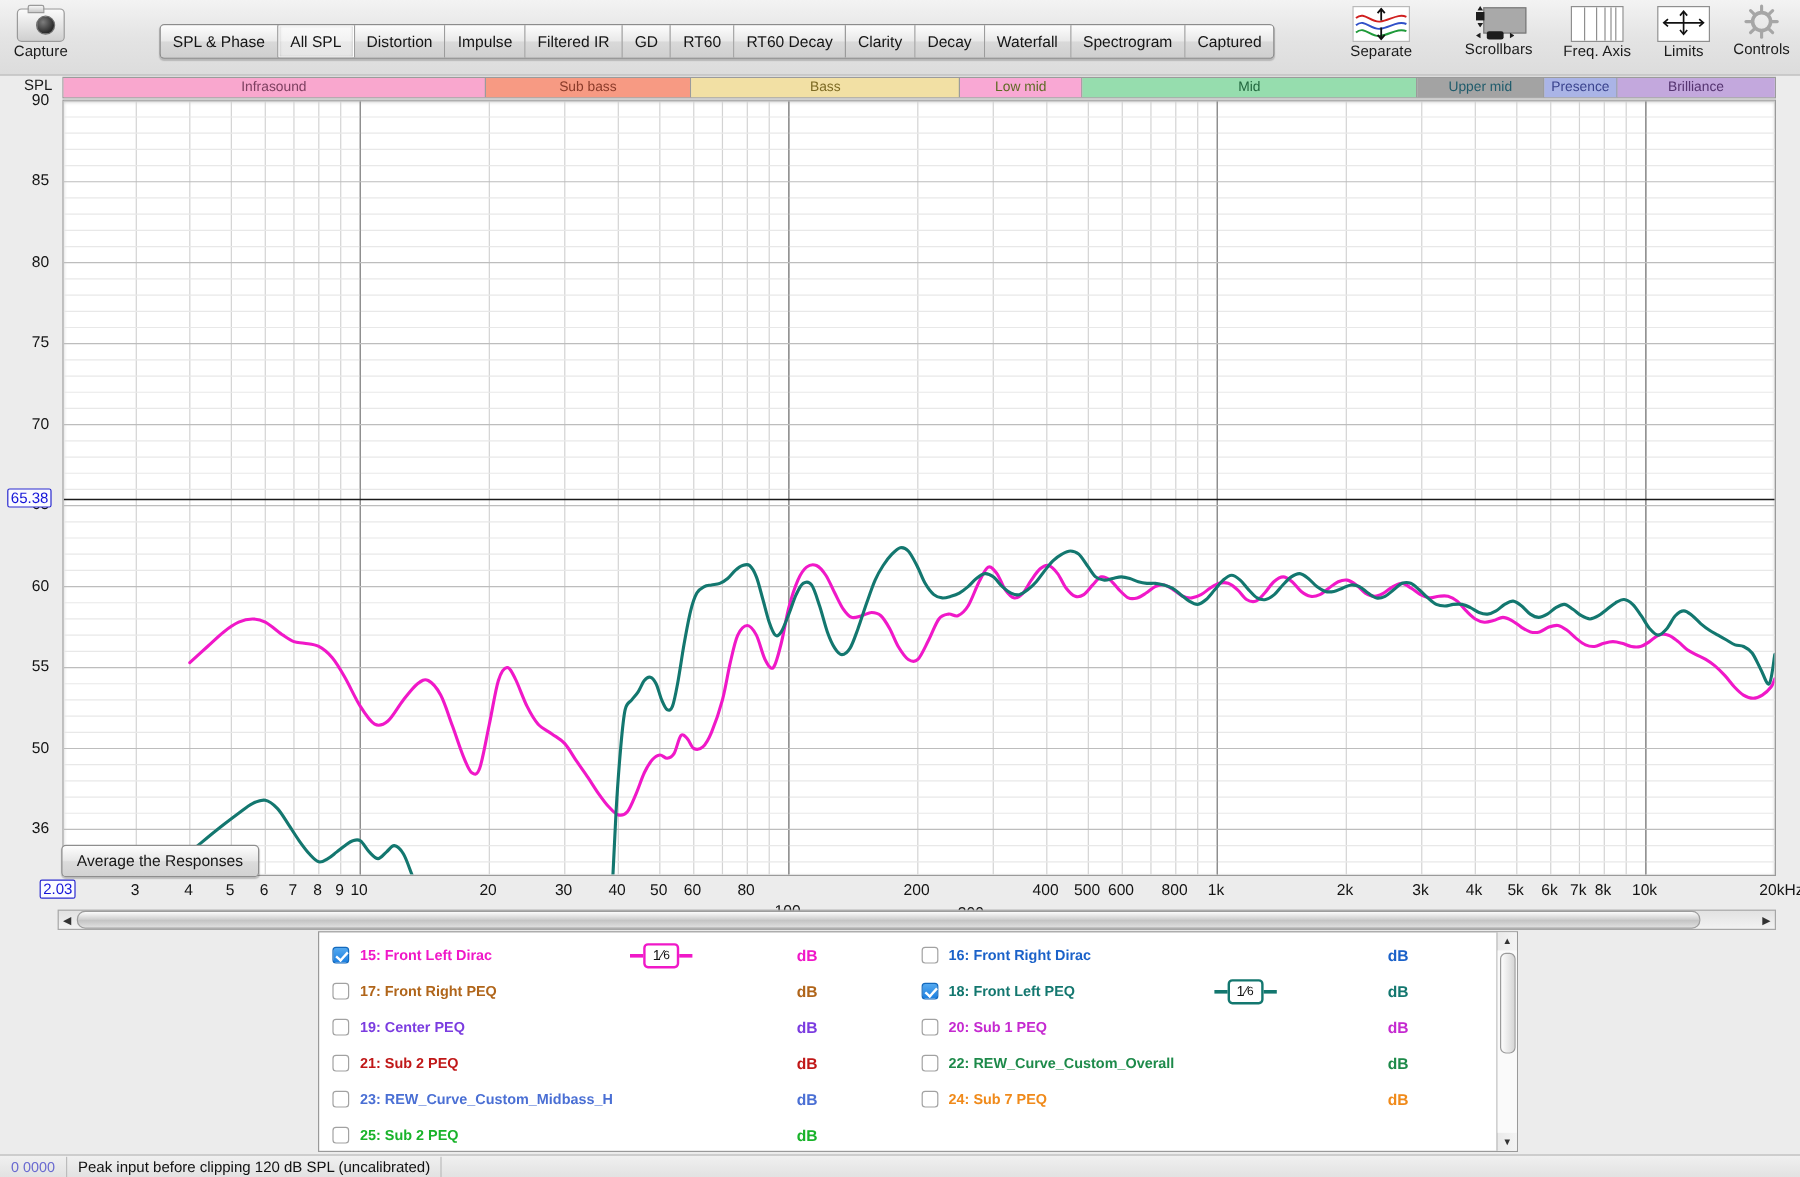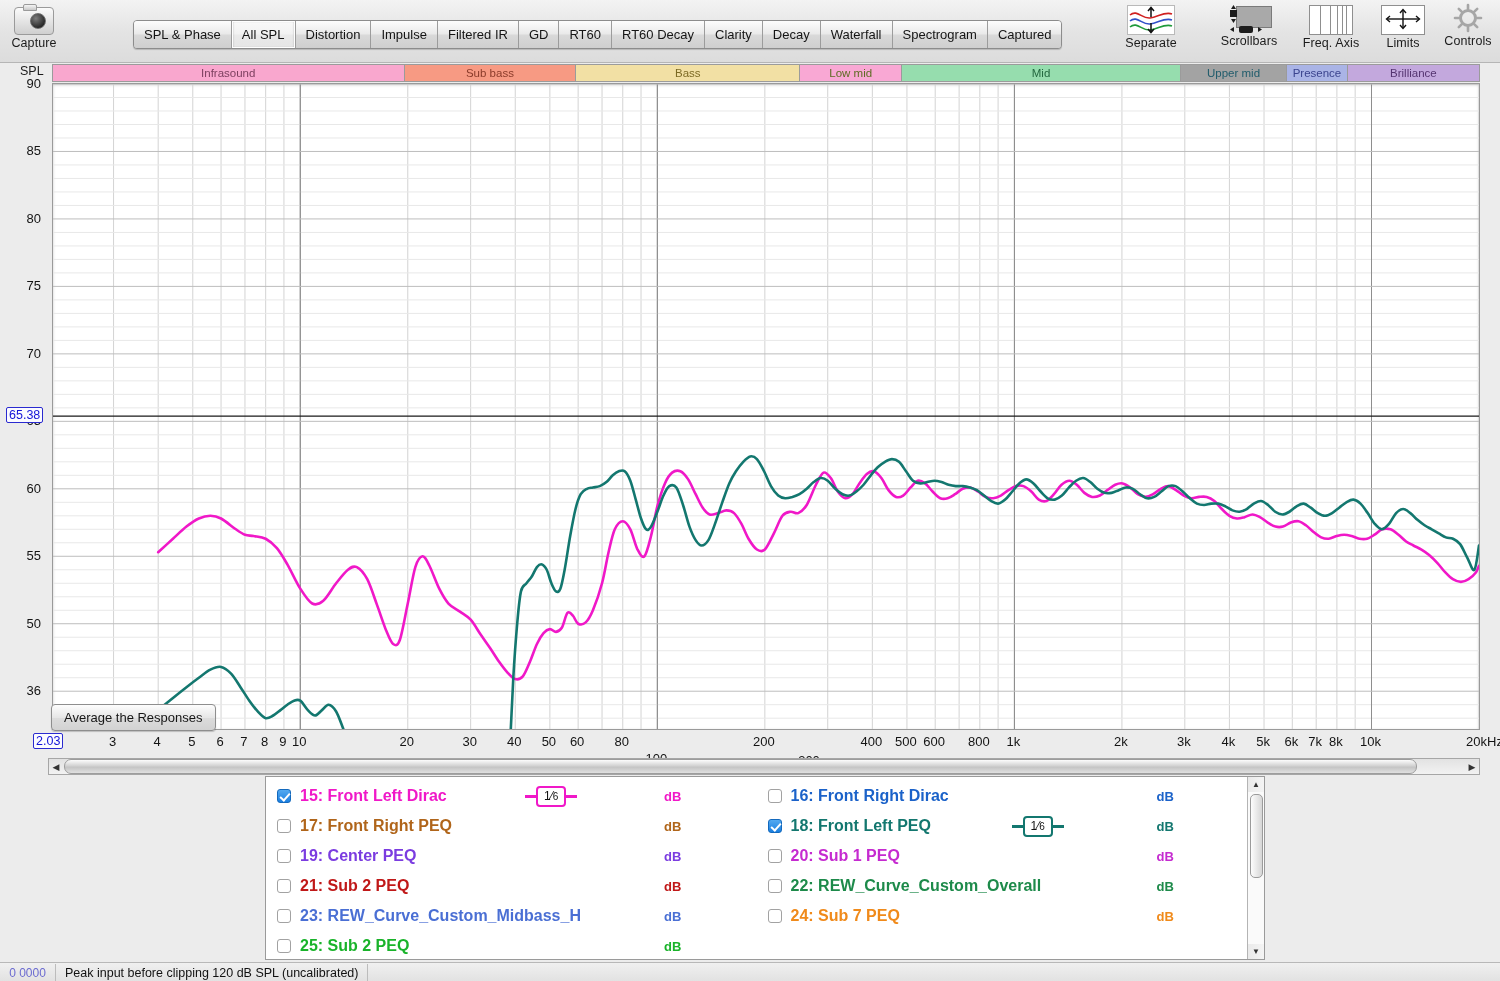--- a/index.html
+++ b/index.html
@@ -105,21 +105,21 @@
   .legend{position:absolute;left:265px;top:776px;width:1000px;height:184px;
     background:#fff;border:1px solid #9a9a9a;box-sizing:border-box;display:flex;}
   .legcols{flex:1;display:flex;padding:4px 0 0 0;}
   .legcol{flex:1;}
   .legrow{display:flex;align-items:center;height:30px;padding-left:11px;position:relative;}
   .lchk{width:14px;height:14px;border:1px solid #a2a2a2;border-radius:3px;background:#fff;
     box-sizing:border-box;flex:none;position:relative;}
   .lchk.on{background:linear-gradient(to bottom,#54a9f0,#1b7fe0);border-color:#1369bd;}
   .lchk.on:after{content:"";position:absolute;left:4px;top:1px;width:4px;height:8px;
     border:solid #fff;border-width:0 2px 2px 0;transform:rotate(42deg);}
-  .lname{font-size:16px;margin-left:9px;white-space:nowrap;font-weight:bold;}
+  .lname{font-size:12px;margin-left:9px;white-space:nowrap;font-weight:bold;}
   .ldb{position:absolute;font-size:13px;font-weight:bold;}
   .lcol-a .ldb{left:398px;}
   .lcol-b .ldb{left:400px;}
   .smooth{position:absolute;display:flex;align-items:center;}
   .smooth .bar{width:11px;height:3px;}
   .smooth .pill{border-width:2px;border-style:solid;border-radius:4px;background:#fff;
     padding:0 6px;height:17px;display:flex;align-items:center;font-size:12px;color:#111;}
   .legscroll{width:16px;background:linear-gradient(to right,#eaeaea,#f4f4f4);
     border-left:1px solid #b4b4b4;display:flex;flex-direction:column;align-items:center;}
   .legscroll .ar{width:16px;height:15px;display:flex;align-items:center;justify-content:center;font-size:8px;color:#333;}

